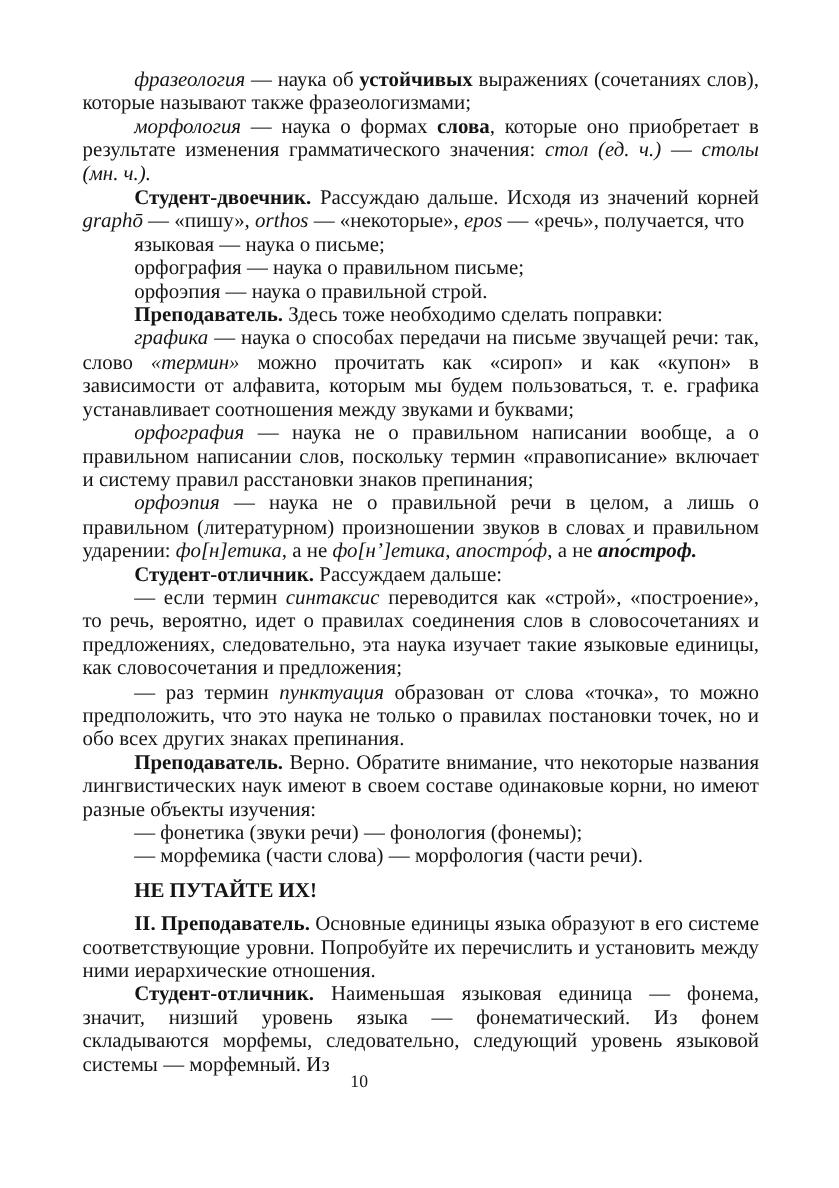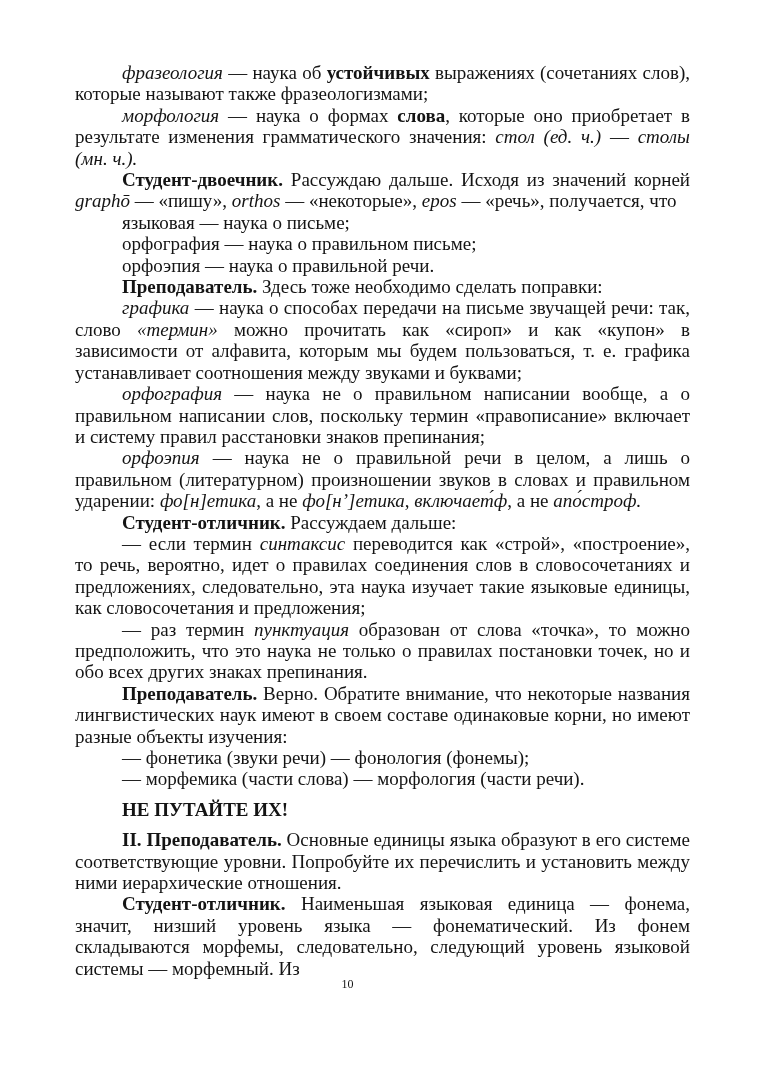--- a/index.html
+++ b/index.html
@@ -31,47 +31,46 @@
     margin: 0;
     text-indent: 47px;
   }
   .para.heading {
     margin: 9px 0;
     font-weight: bold;
     font-family: Liberation Serif, serif;
   }
   .b  { font-weight: bold; }
   .i  { font-style: italic; }
-  .bi { font-weight: normal; font-style: italic; }
+  .bi { font-weight: bold; font-style: italic; }
   .page-number {
     position: absolute;
     top: 974px;
     left: 0;
     width: 653px;
     text-align: center;
-    font-size: 12px;
+    font-size: 16px;
     line-height: 20px;
-    padding-left: 21px;
   }
 </style>
 </head>
 <body>
 
 <div class="page">
   <div class="content">
       <p class="para"><span class="i">фразеология</span><span> — наука об </span><span class="b">устойчивых</span><span> выражениях (сочетаниях слов), которые называют также фразеологизмами;</span></p>
       <p class="para"><span class="i">морфология</span><span> — наука о формах </span><span class="b">слова</span><span>, которые оно приобретает в результате изменения грамматического значения: </span><span class="i">стол (ед. ч.)</span><span> — </span><span class="i">столы (мн. ч.).</span></p>
       <p class="para"><span class="b">Студент-двоечник.</span><span> Рассуждаю дальше. Исходя из значений корней </span><span class="i">graphō</span><span> — «пишу», </span><span class="i">orthos</span><span> — «некоторые», </span><span class="i">epos</span><span> — «речь», получается, что</span></p>
       <p class="para"><span>языковая — наука о письме;</span></p>
       <p class="para"><span>орфография — наука о правильном письме;</span></p>
-      <p class="para"><span>орфоэпия — наука о правильной речи.</span></p>
+      <p class="para"><span>орфоэпия — наука о правильной строй.</span></p>
       <p class="para"><span class="b">Преподаватель.</span><span> Здесь тоже необходимо сделать поправки:</span></p>
       <p class="para"><span class="i">графика</span><span> — наука о способах передачи на письме звучащей речи: так, слово </span><span class="i">«термин»</span><span> можно прочитать как «сироп» и как «купон» в зависимости от алфавита, которым мы будем пользоваться, т. е. графика устанавливает соотношения между звуками и буквами;</span></p>
       <p class="para"><span class="i">орфография</span><span> — наука не о правильном написании вообще, а о правильном написании слов, поскольку термин «правописание» включает и систему правил расстановки знаков препинания;</span></p>
-      <p class="para"><span class="i">орфоэпия</span><span> — наука не о правильной речи в целом, а лишь о правильном (литературном) произношении звуков в словах и правильном ударении: </span><span class="i">фо[н]етика</span><span>, а не </span><span class="i">фо[н’]етика</span><span>, </span><span class="i">включает́ф</span><span>, а не </span><span class="bi">апо́строф.</span></p>
+      <p class="para"><span class="i">орфоэпия</span><span> — наука не о правильной речи в целом, а лишь о правильном (литературном) произношении звуков в словах и правильном ударении: </span><span class="i">фо[н]етика</span><span>, а не </span><span class="i">фо[н’]етика</span><span>, </span><span class="i">апостро́ф</span><span>, а не </span><span class="bi">апо́строф.</span></p>
       <p class="para"><span class="b">Студент-отличник.</span><span> Рассуждаем дальше:</span></p>
       <p class="para"><span>— если термин </span><span class="i">синтаксис</span><span> переводится как «строй», «построение», то речь, вероятно, идет о правилах соединения слов в словосочетаниях и предложениях, следовательно, эта наука изучает такие языковые единицы, как словосочетания и предложения;</span></p>
       <p class="para"><span>— раз термин </span><span class="i">пунктуация</span><span> образован от слова «точка», то можно предположить, что это наука не только о правилах постановки точек, но и обо всех других знаках препинания.</span></p>
       <p class="para"><span class="b">Преподаватель.</span><span> Верно. Обратите внимание, что некоторые названия лингвистических наук имеют в своем составе одинаковые корни, но имеют разные объекты изучения:</span></p>
       <p class="para"><span>— фонетика (звуки речи) — фонология (фонемы);</span></p>
       <p class="para"><span>— морфемика (части слова) — морфология (части речи).</span></p>
       <p class="para heading"><span class="b">НЕ ПУТАЙТЕ ИХ!</span></p>
       <p class="para"><span class="b">II. Преподаватель.</span><span> Основные единицы языка образуют в его системе соответствующие уровни. Попробуйте их перечислить и установить между ними иерархические отношения.</span></p>
       <p class="para"><span class="b">Студент-отличник.</span><span> Наименьшая языковая единица — фонема, значит, низший уровень языка — фонематический. Из фонем складываются морфемы, следовательно, следующий уровень языковой системы — морфемный. Из</span></p>
     </div>

